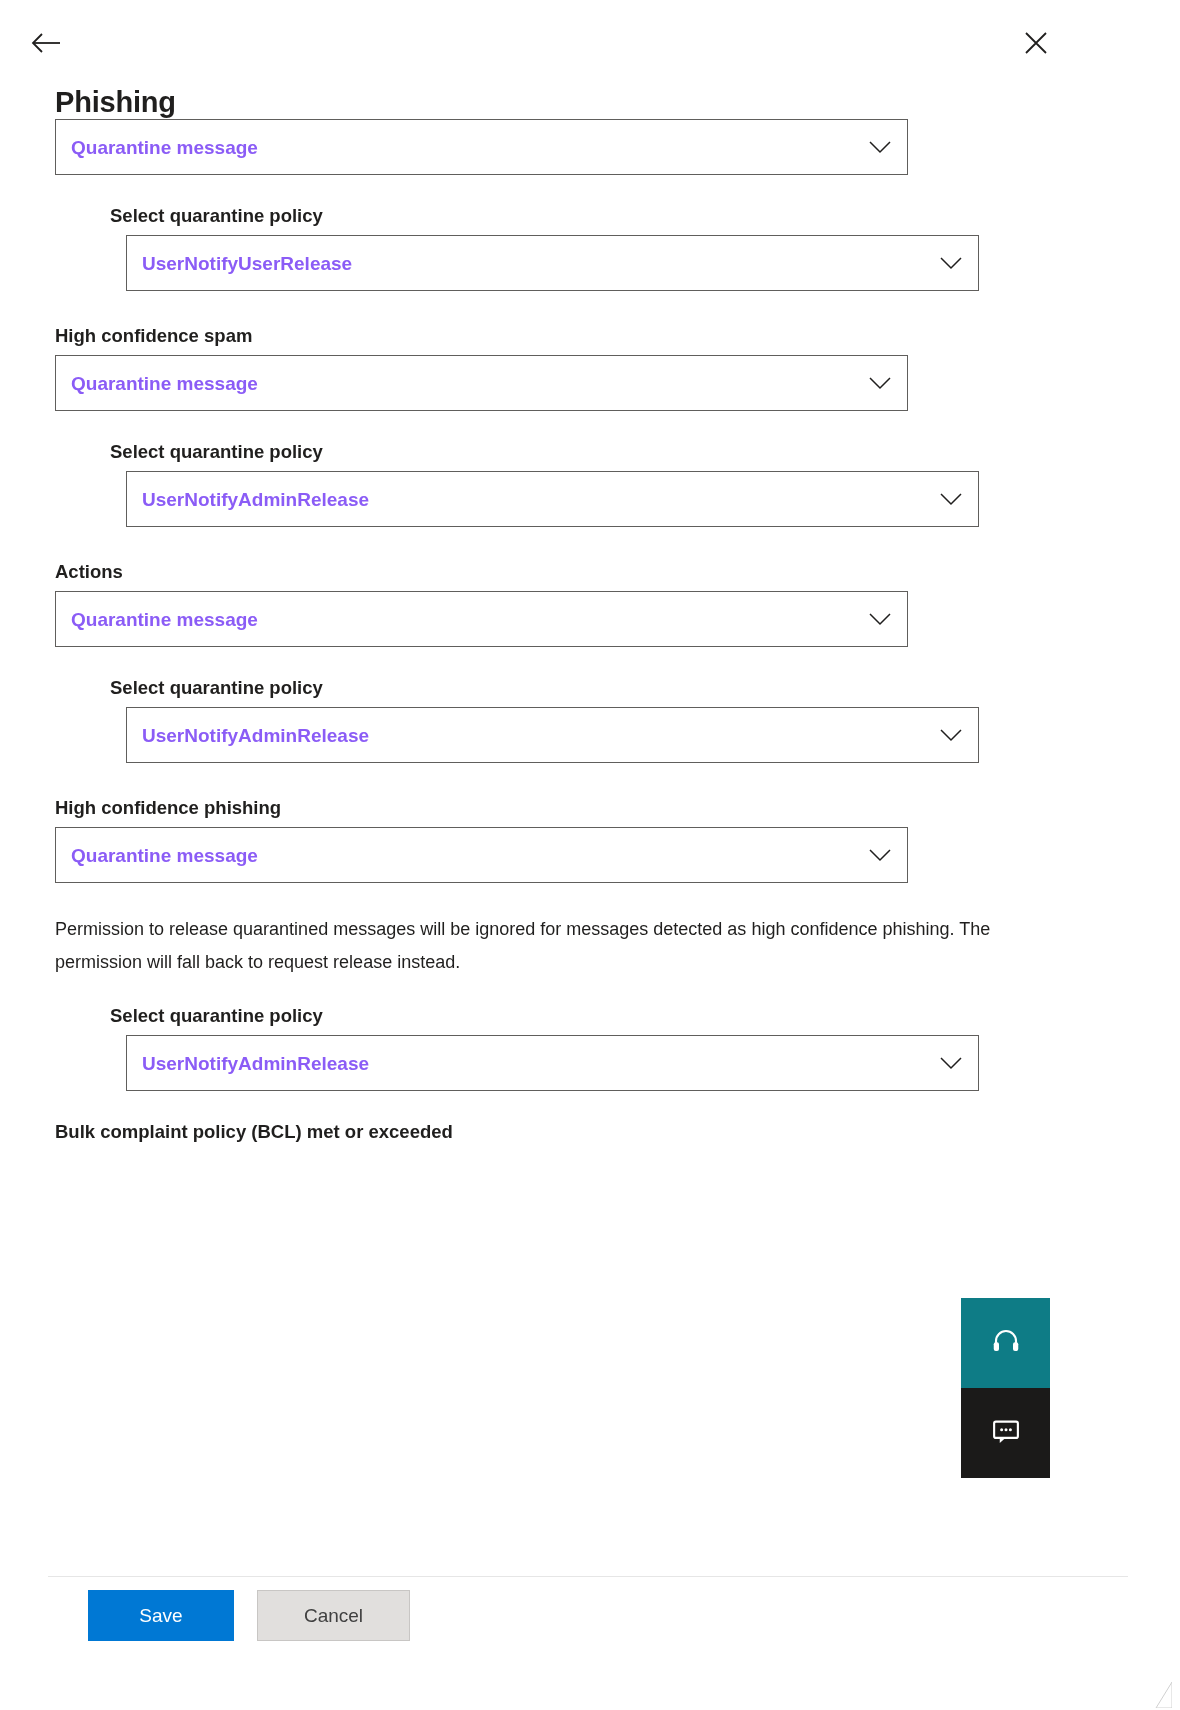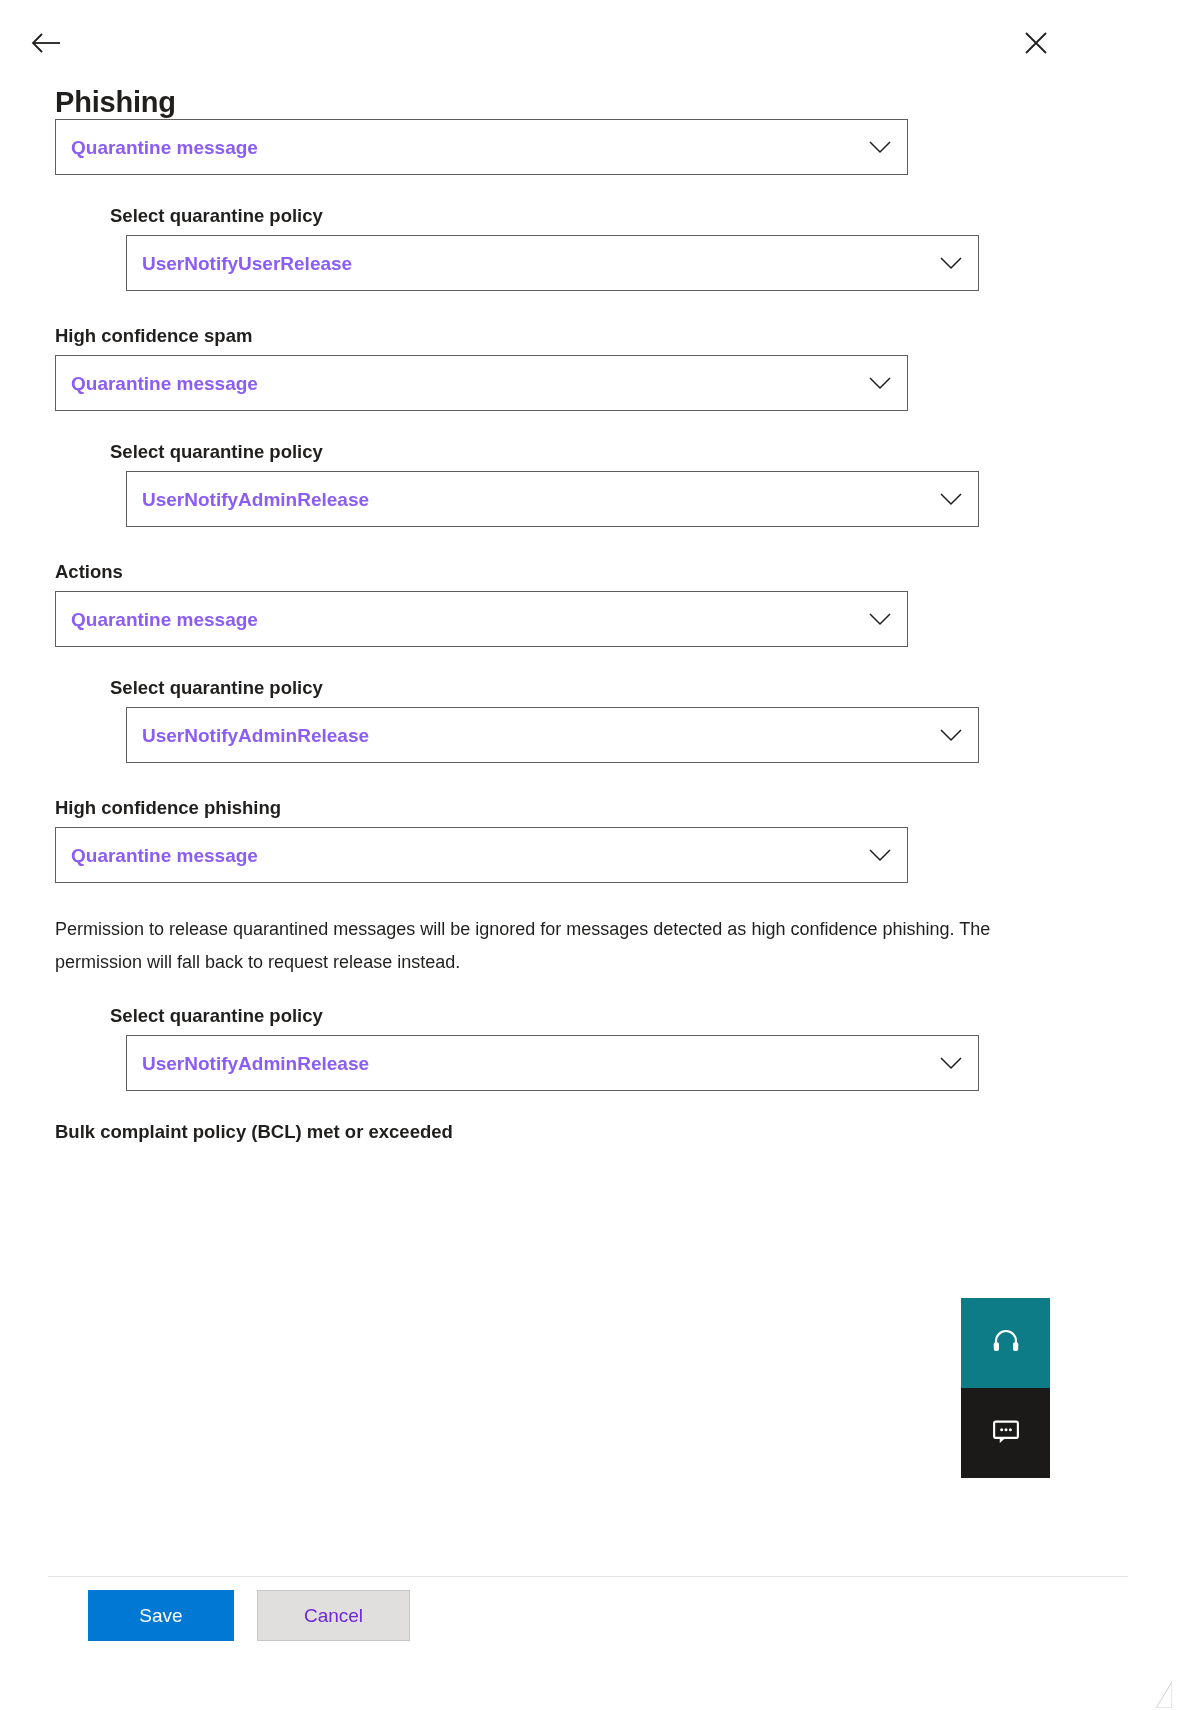--- a/index.html
+++ b/index.html
@@ -158,21 +158,21 @@
   .btn-save {
     left: 40px;
     width: 146px;
     background: #0078d4;
     color: #ffffff;
   }
   .btn-cancel {
     left: 209px;
     width: 153px;
     background: #e1dfdd;
-    color: #6d28d9;
+    color: #404040;
     border: 1px solid #c8c6c4;
   }
 
   
   .side-widgets {
     position: absolute;
     right: 130px;
     top: 1298px;
     width: 89px;
   }

